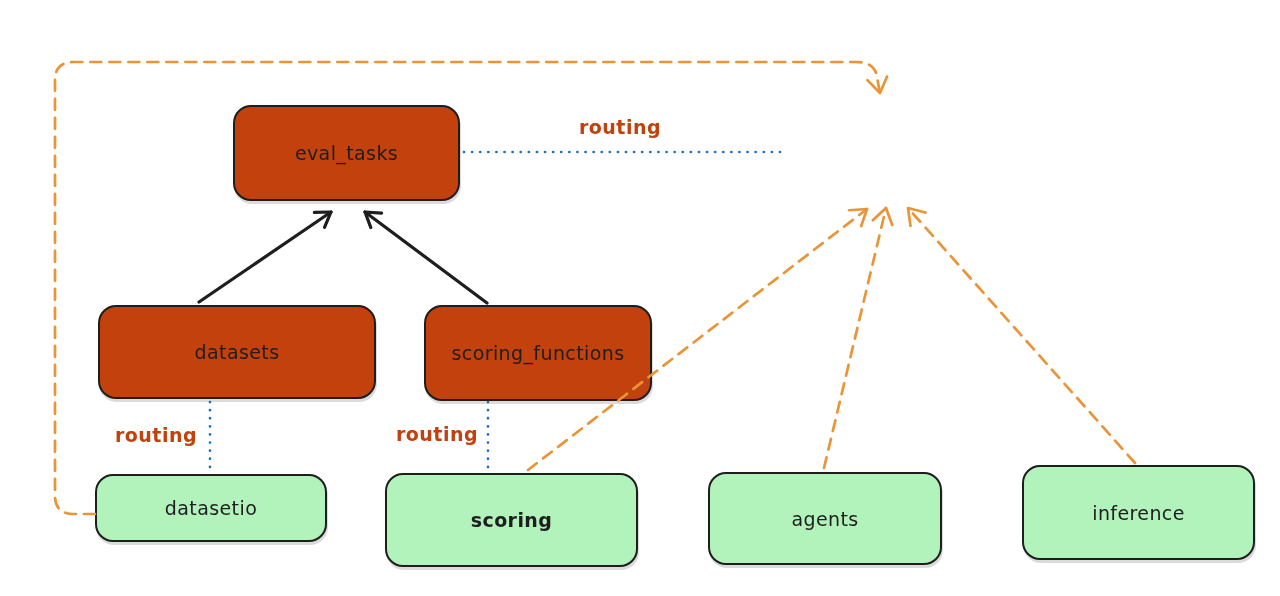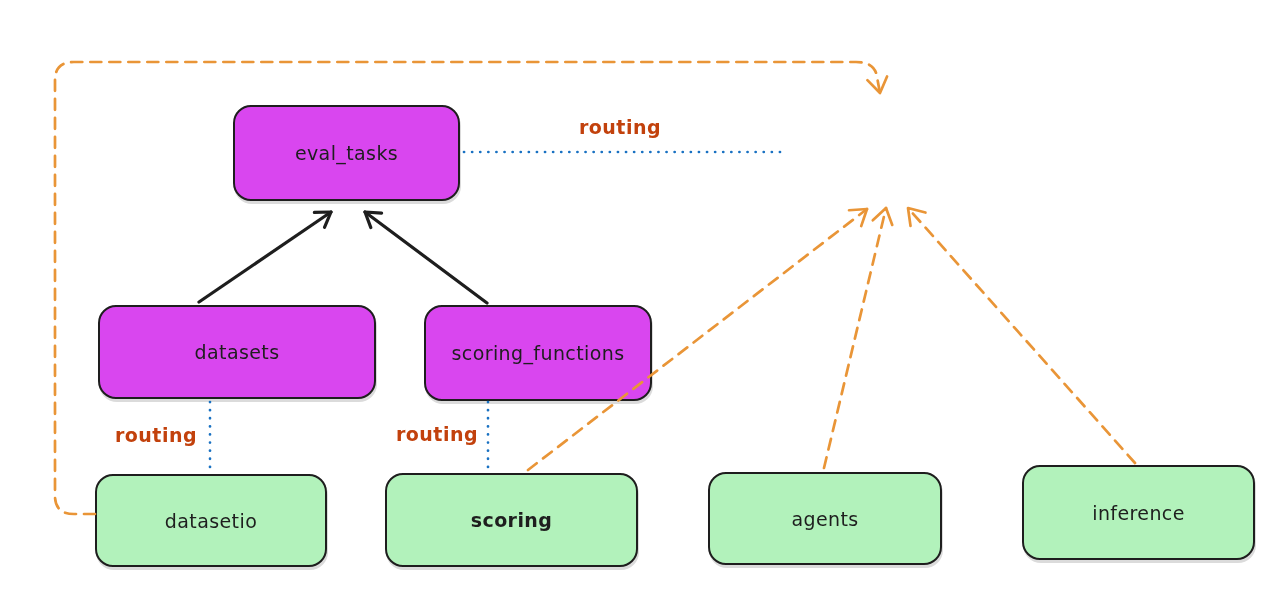--- a/index.html
+++ b/index.html
@@ -18,37 +18,37 @@
     position:absolute;
     display:flex;align-items:center;justify-content:center;
     border:2.5px solid #1e1e1e;
     border-radius:18px;
     font-size:19px;
     letter-spacing:.4px;
     color:#1e1e1e;
     box-shadow:1px 3px 0 rgba(90,90,90,.22);
     box-sizing:border-box;
   }
-  .node.blue{background:#d946ef;align-items:center;}
+  .node.blue{background:#c2410c;align-items:center;}
   .node.green{background:#b2f2bb;}
   .edge-label{
     position:absolute;
     width:110px;
     text-align:center;
     font-size:19px;
     font-weight:bold;
     letter-spacing:.5px;
     color:#c2410c;
   }
   
   #n-eval-tasks       {left:233px;top:105px;width:227px;height:96px;}
   #n-eval             {left:785px;top:103px;width:230px;height:96px;}
   #n-datasets         {left:98px; top:305px;width:278px;height:94px;}
   #n-scoring-functions{left:380px;top:305px;width:228px;height:96px;margin-left:44px;}
-  #n-datasetio        {left:95px; top:474px;width:232px;height:93px;}
+  #n-datasetio        {left:95px; top:474px;width:232px;height:68px;}
   #n-scoring          {left:385px;top:473px;width:253px;height:94px;font-weight:bold;}
   #n-agents           {left:708px;top:472px;width:234px;height:93px;}
   #n-inference        {left:1022px;top:465px;width:233px;height:95px;}
   #lbl-routing-top {left:565px;top:116px;}
   #lbl-routing-left{left:101px;top:424px;}
   #lbl-routing-mid {left:382px;top:423px;}
 </style>
 </head>
 <body>
 

